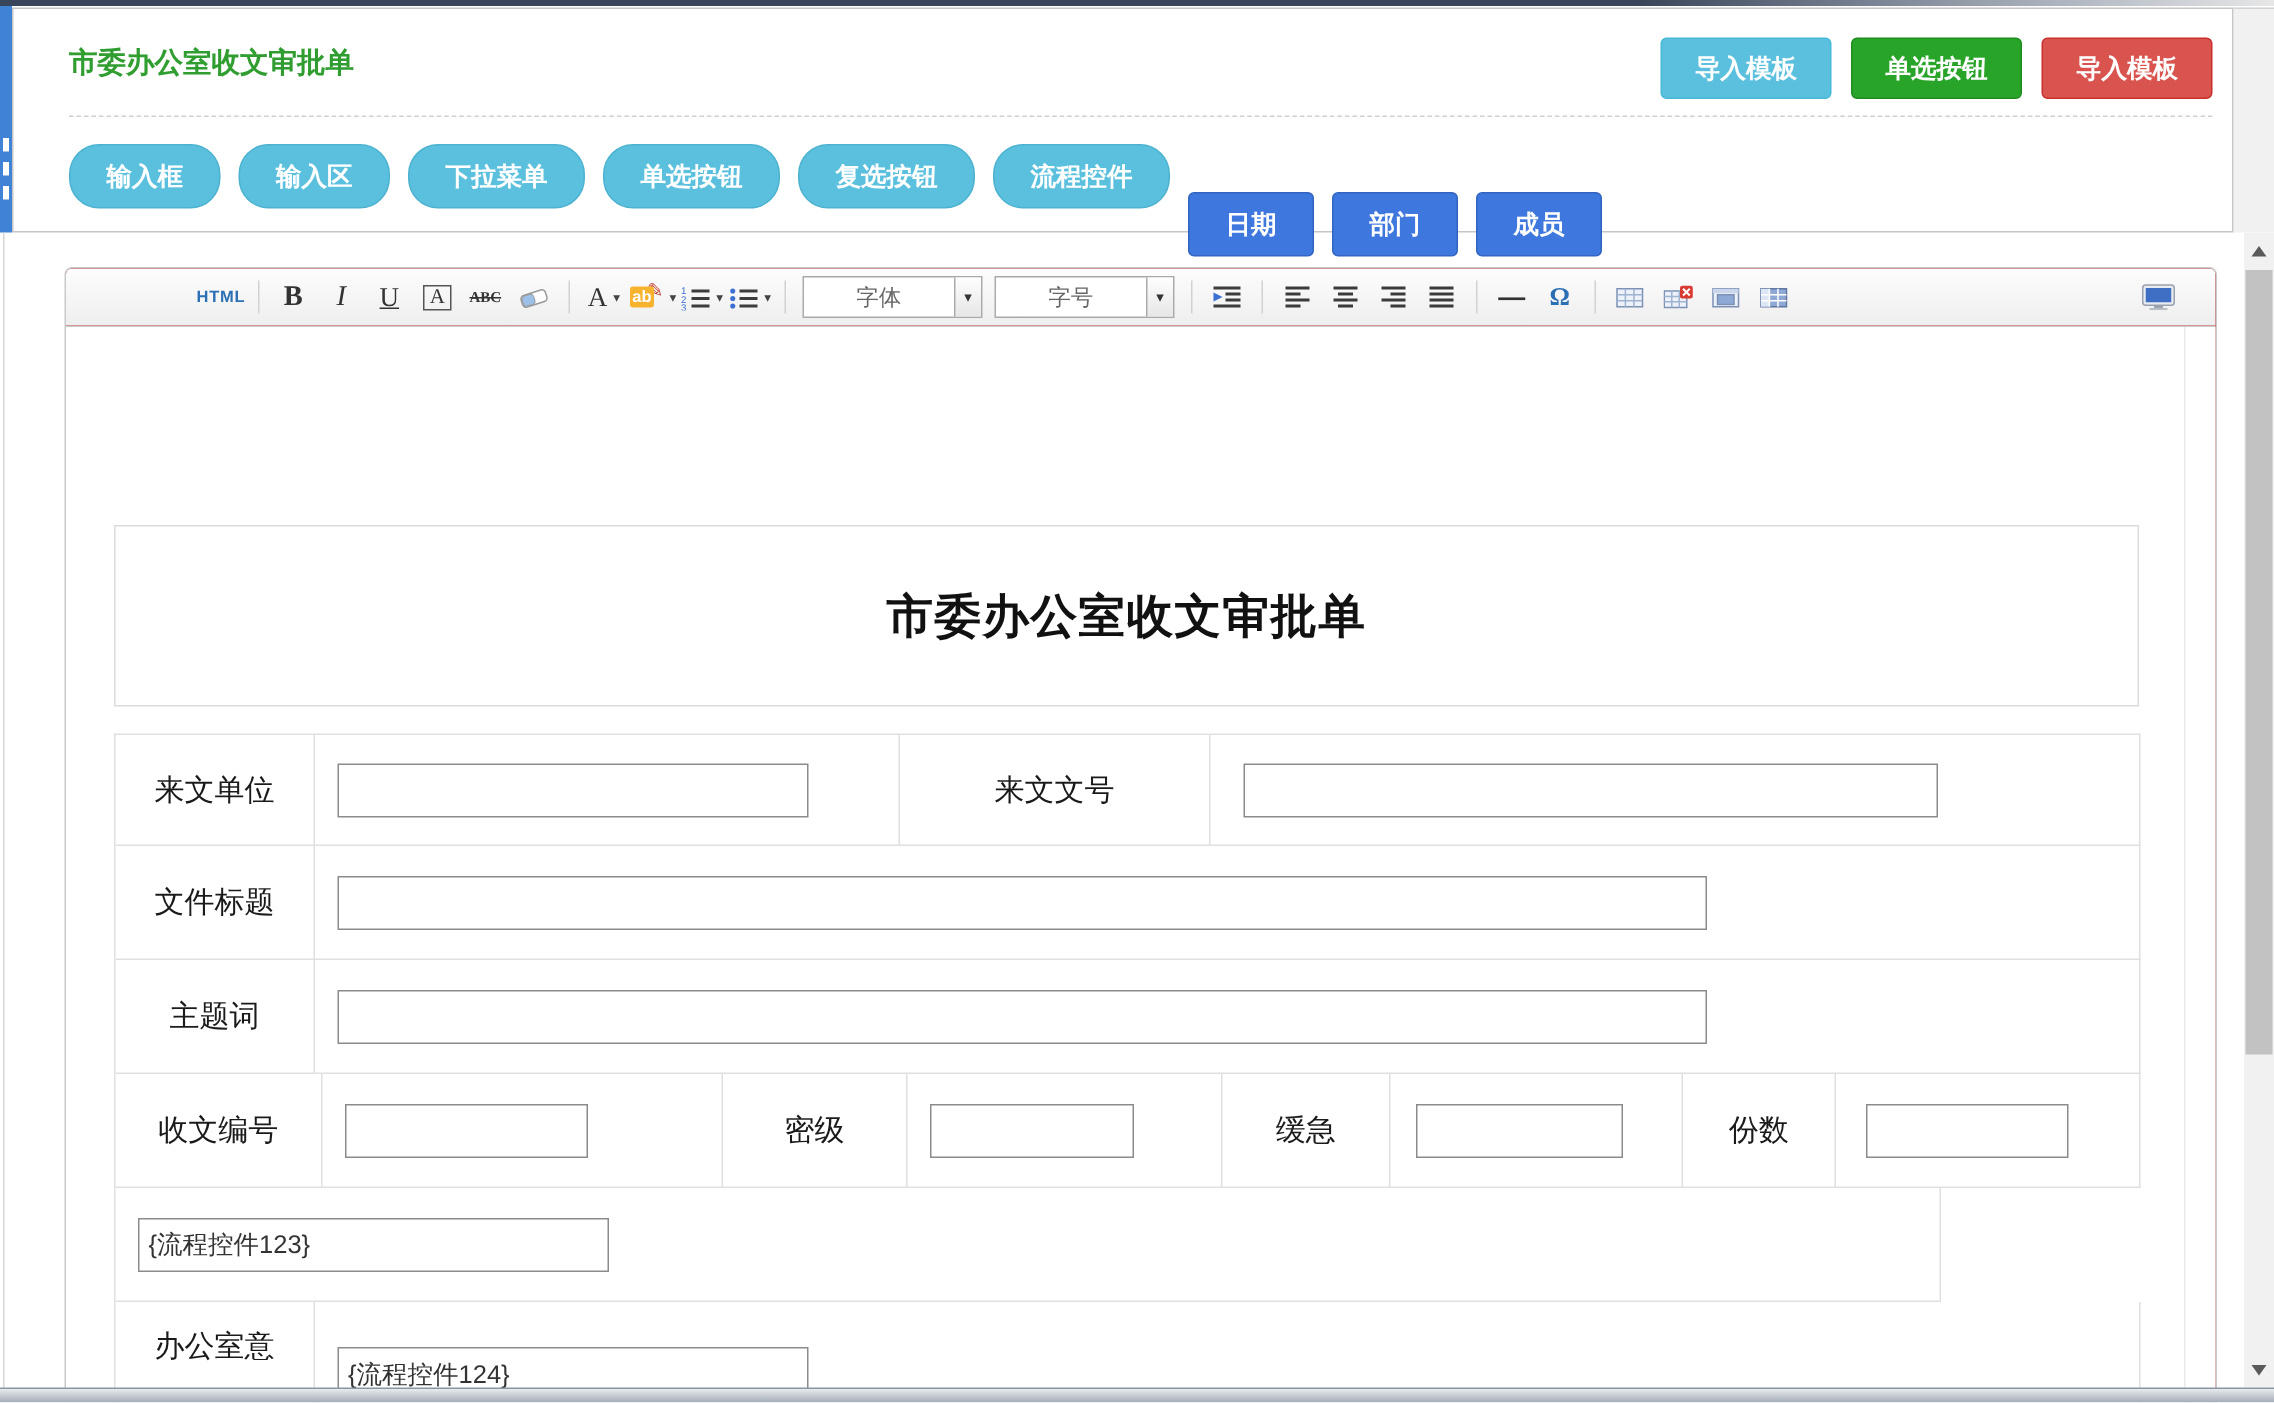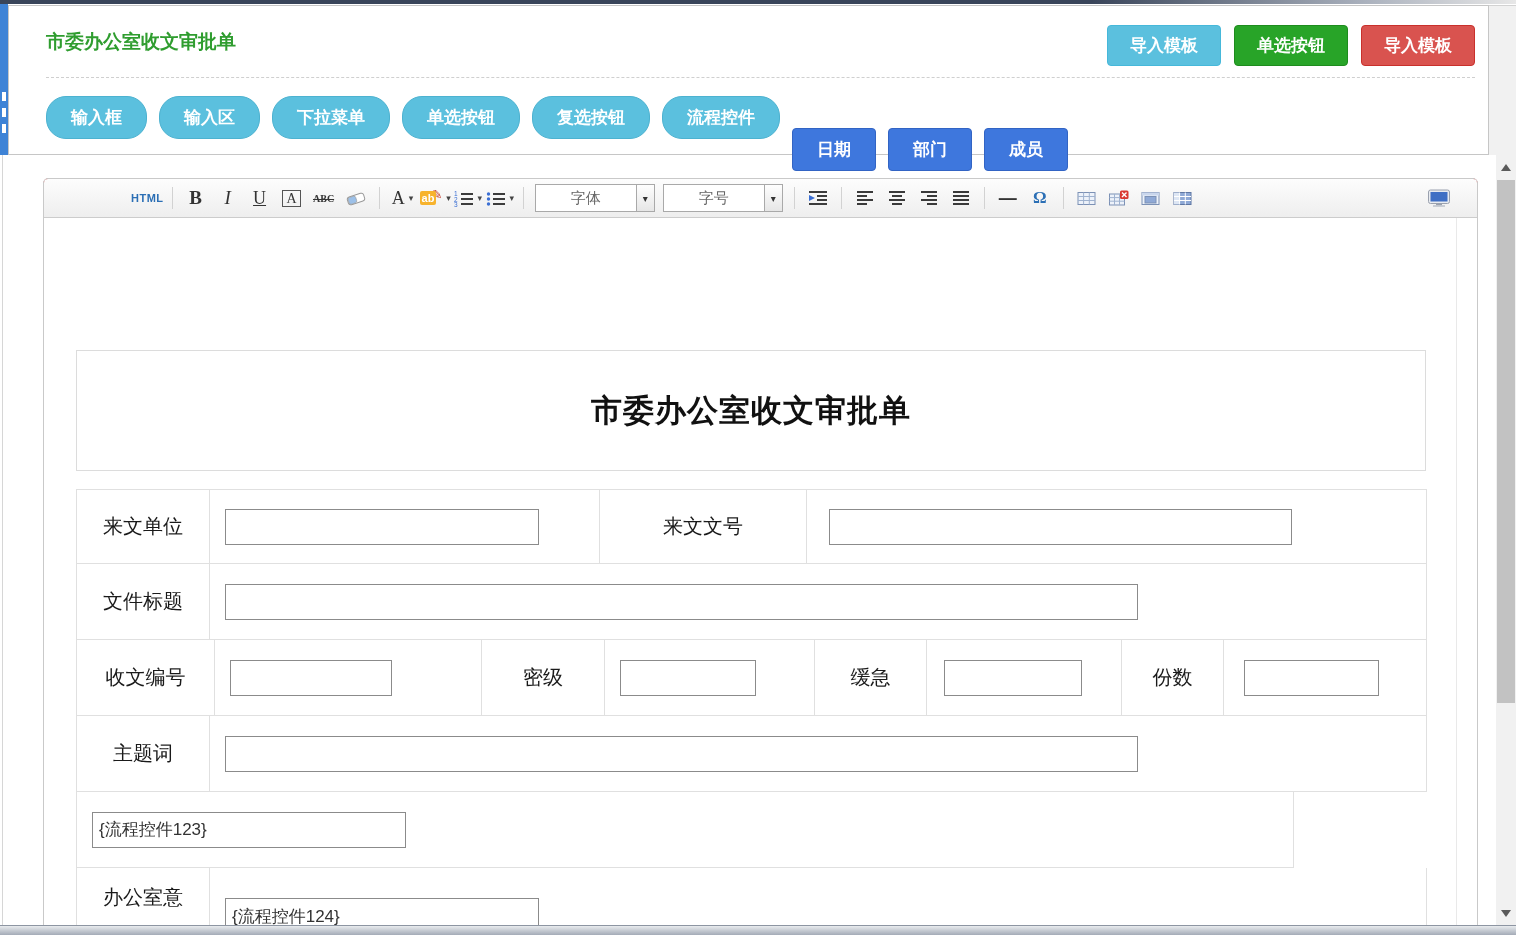--- a/index.html
+++ b/index.html
@@ -303,20 +303,29 @@
         <div class="frow">
           <div class="fcell c133 h76">
               <span class="flabel">文件标题</span>
             </div>
           <div class="fcell field c1217 h76">
               <input class="inp" style="width: 913px; margin-left: 15px;">
             </div>
         </div>
 
         <div class="frow">
+          <div class="fcell c133 h76">
+              <span class="flabel">主题词</span>
+            </div>
+          <div class="fcell field c1217 h76">
+              <input class="inp" style="width: 913px; margin-left: 15px;">
+            </div>
+        </div>
+
+        <div class="frow">
           <div class="fcell c138 h76">
               <span class="flabel">收文编号</span>
             </div>
           <div class="fcell field c267 h76">
               <input class="inp" style="width: 162px; margin-left: 15px;">
             </div>
           <div class="fcell c123 h76">
               <span class="flabel">密级</span>
             </div>
           <div class="fcell field c210 h76">
@@ -326,29 +335,20 @@
               <span class="flabel">缓急</span>
             </div>
           <div class="fcell field c195 h76">
               <input class="inp" style="width: 138px; margin-left: 17px;">
             </div>
           <div class="fcell c102 h76">
               <span class="flabel">份数</span>
             </div>
           <div class="fcell field c203 h76">
               <input class="inp" style="width: 135px; margin-left: 20px;">
-            </div>
-        </div>
-
-        <div class="frow">
-          <div class="fcell c133 h76">
-              <span class="flabel">主题词</span>
-            </div>
-          <div class="fcell field c1217 h76">
-              <input class="inp" style="width: 913px; margin-left: 15px;">
             </div>
         </div>
 
         <div class="frow">
           <div class="fcell field c1217 h76">
               <input class="inp" style="width: 314px; margin-left: 15px;" value="{流程控件123}">
             </div>
         </div>
 
         <div class="frow">

